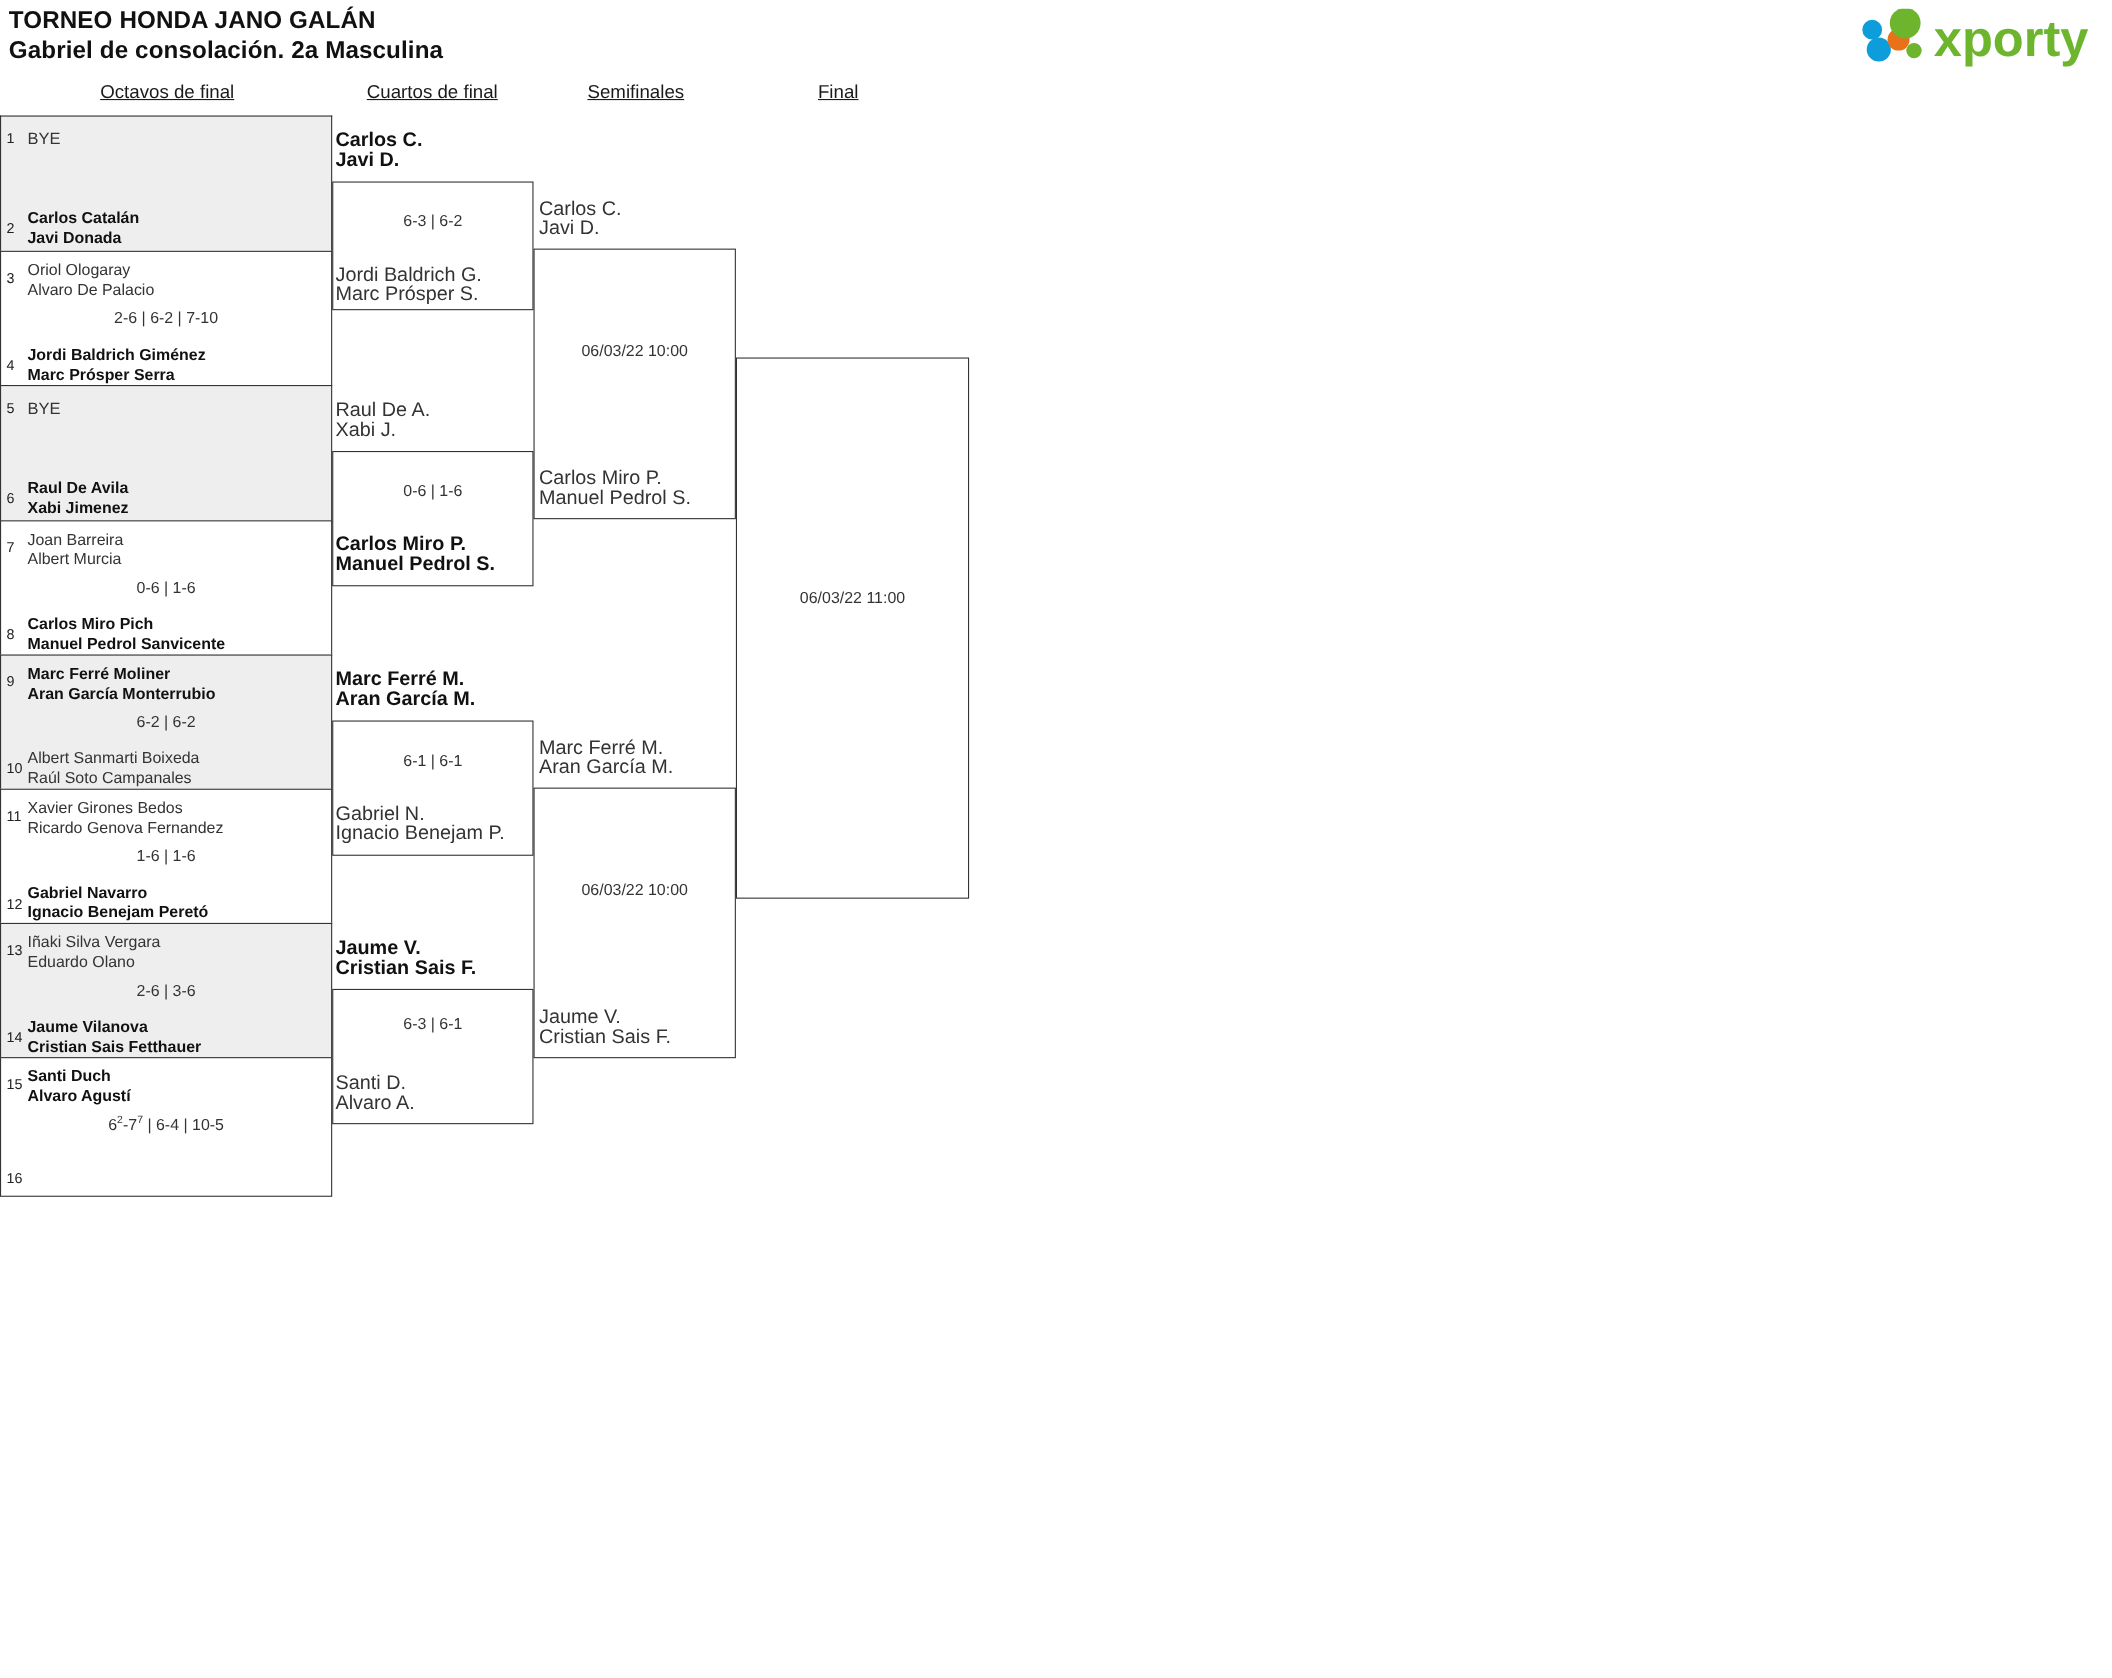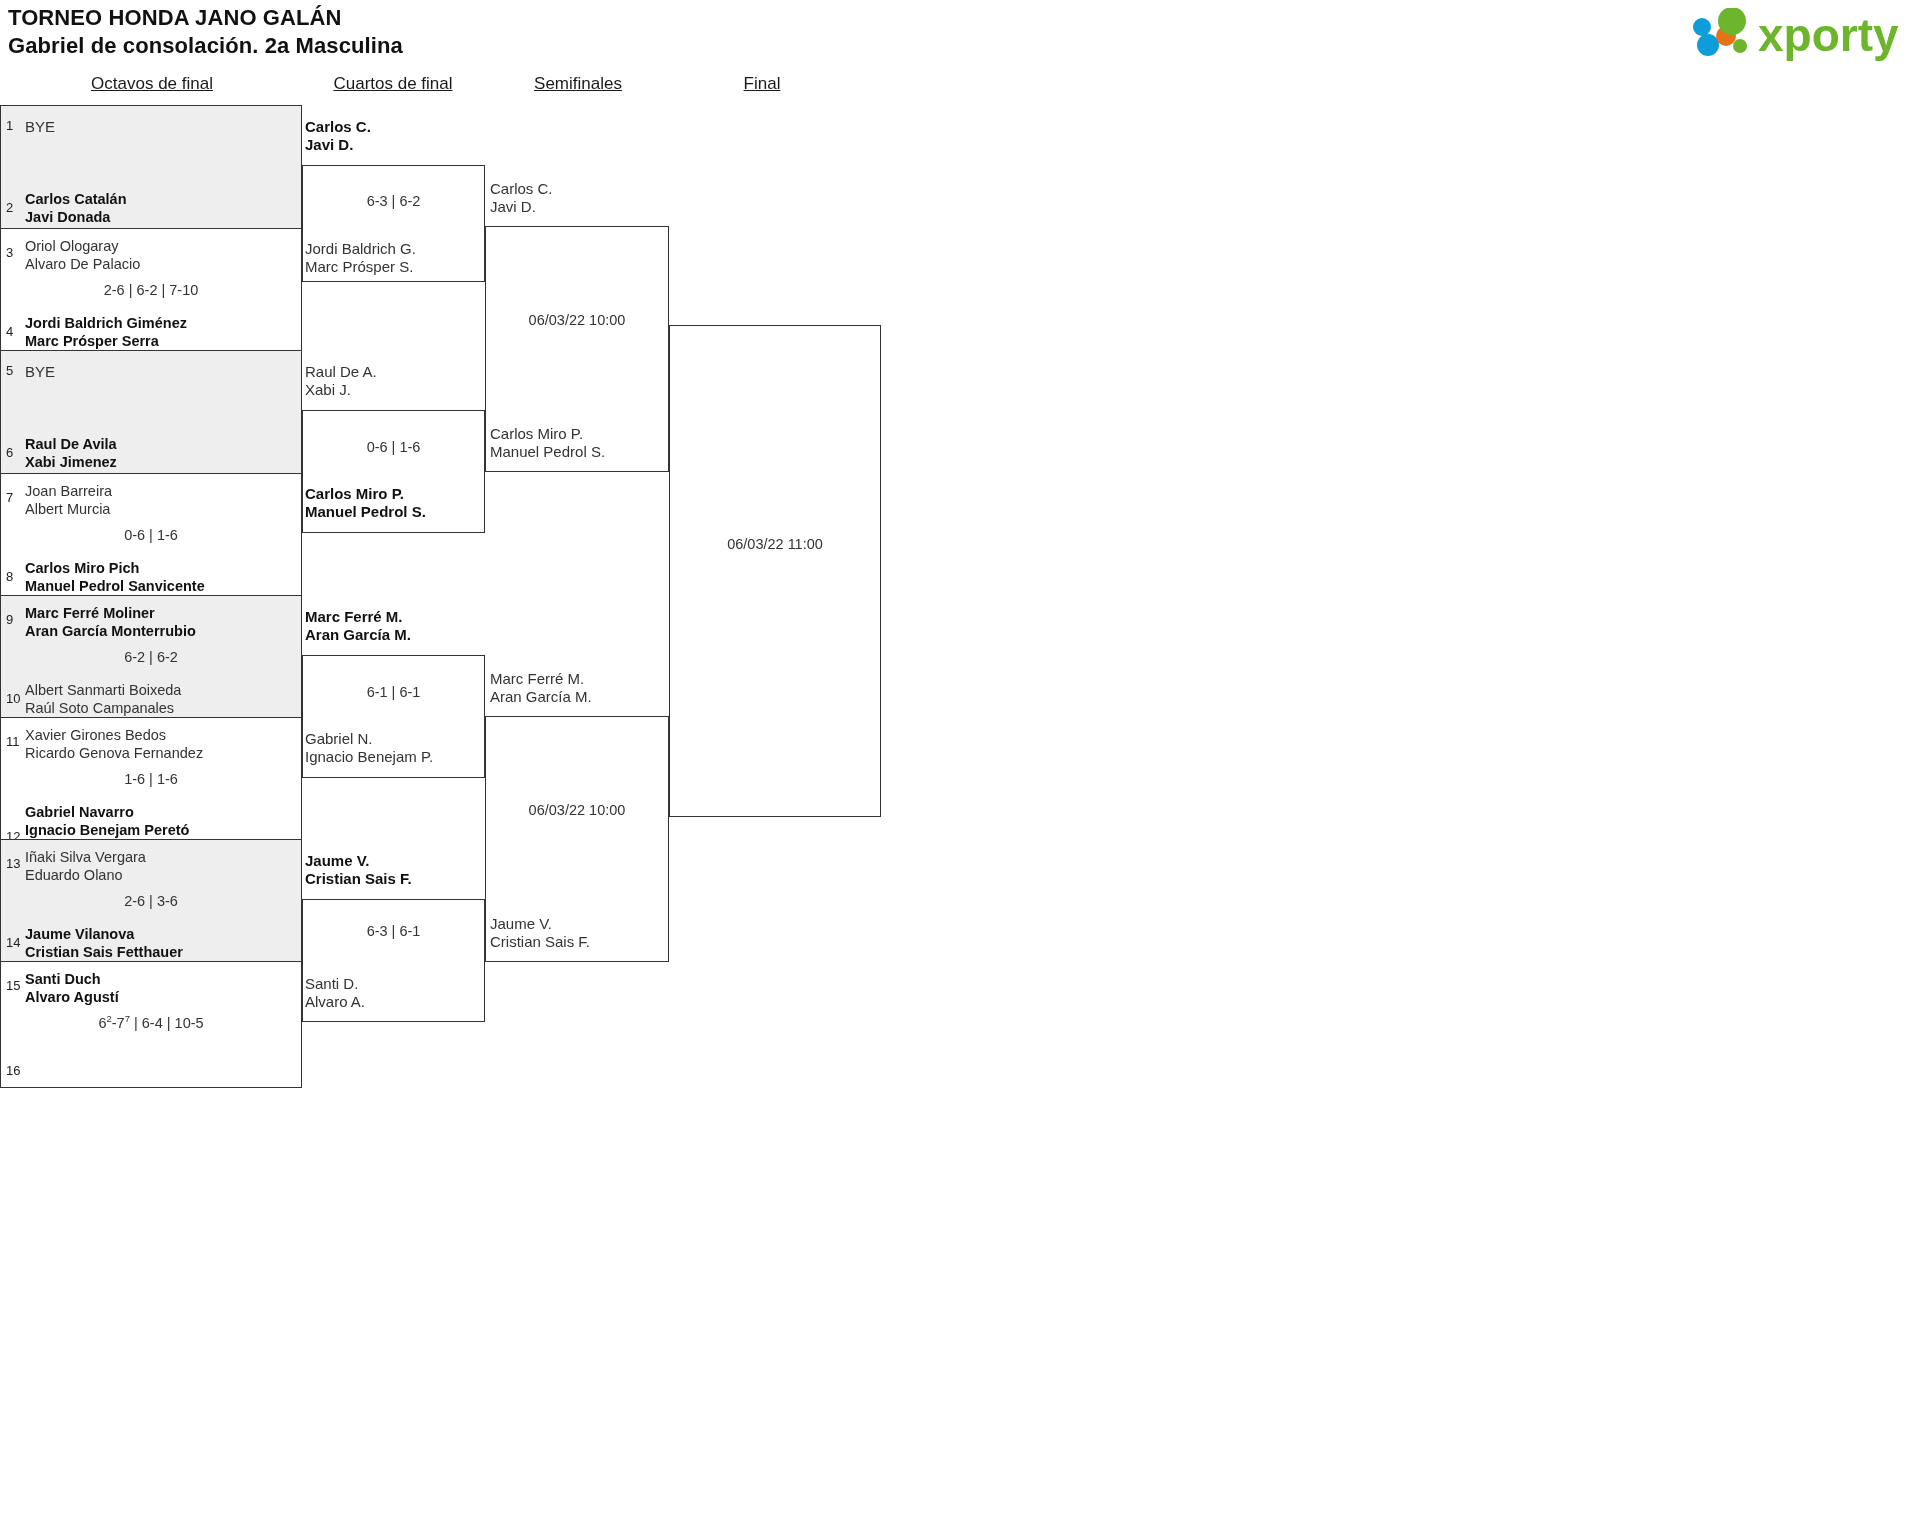--- a/index.html
+++ b/index.html
@@ -66,21 +66,21 @@
   .mbox {
     position: absolute;
     border: 1px solid #333;
   }
   .mbox .mscore {
     position: absolute; left: 0; right: 0;
     text-align: center; font-size: 14.5px; color: #333;
   }
   .adv {
     position: absolute;
-    font-size: 15px; line-height: 18px; color: #333;
+    font-size: 18px; line-height: 18px; color: #333;
     white-space: nowrap;
   }
   .adv.win { font-weight: bold; color: #111; }
   sup { font-size: 9.5px; vertical-align: super; line-height: 0; }
 </style>
 </head>
 <body>
 
 <div id="root">
 
@@ -171,21 +171,21 @@
       </div>
     </div>
 
     <div class="slot topline" style="height:122px;text-decoration:underline;">
       <div class="seed" style="top:17px;">11</div>
       <div class="team" style="top:8px;">
         <span>Xavier Girones Bedos</span>
         <span class="l2">Ricardo Genova Fernandez</span>
       </div>
       <div class="score" style="top:53px;">1-6 | 1-6</div>
-      <div class="seed" style="top:112px;text-align:center;">12</div>
+      <div class="seed" style="top:97px;text-align:center;">12</div>
       <div class="team win" style="top:85px;">
         <span>Gabriel Navarro</span>
         <span class="l2">Ignacio Benejam Peretó</span>
       </div>
     </div>
 
     <div class="slot shade topline" style="height:122px;">
       <div class="seed" style="top:17px;">13</div>
       <div class="team" style="top:8px;">
         <span>Iñaki Silva Vergara</span>

